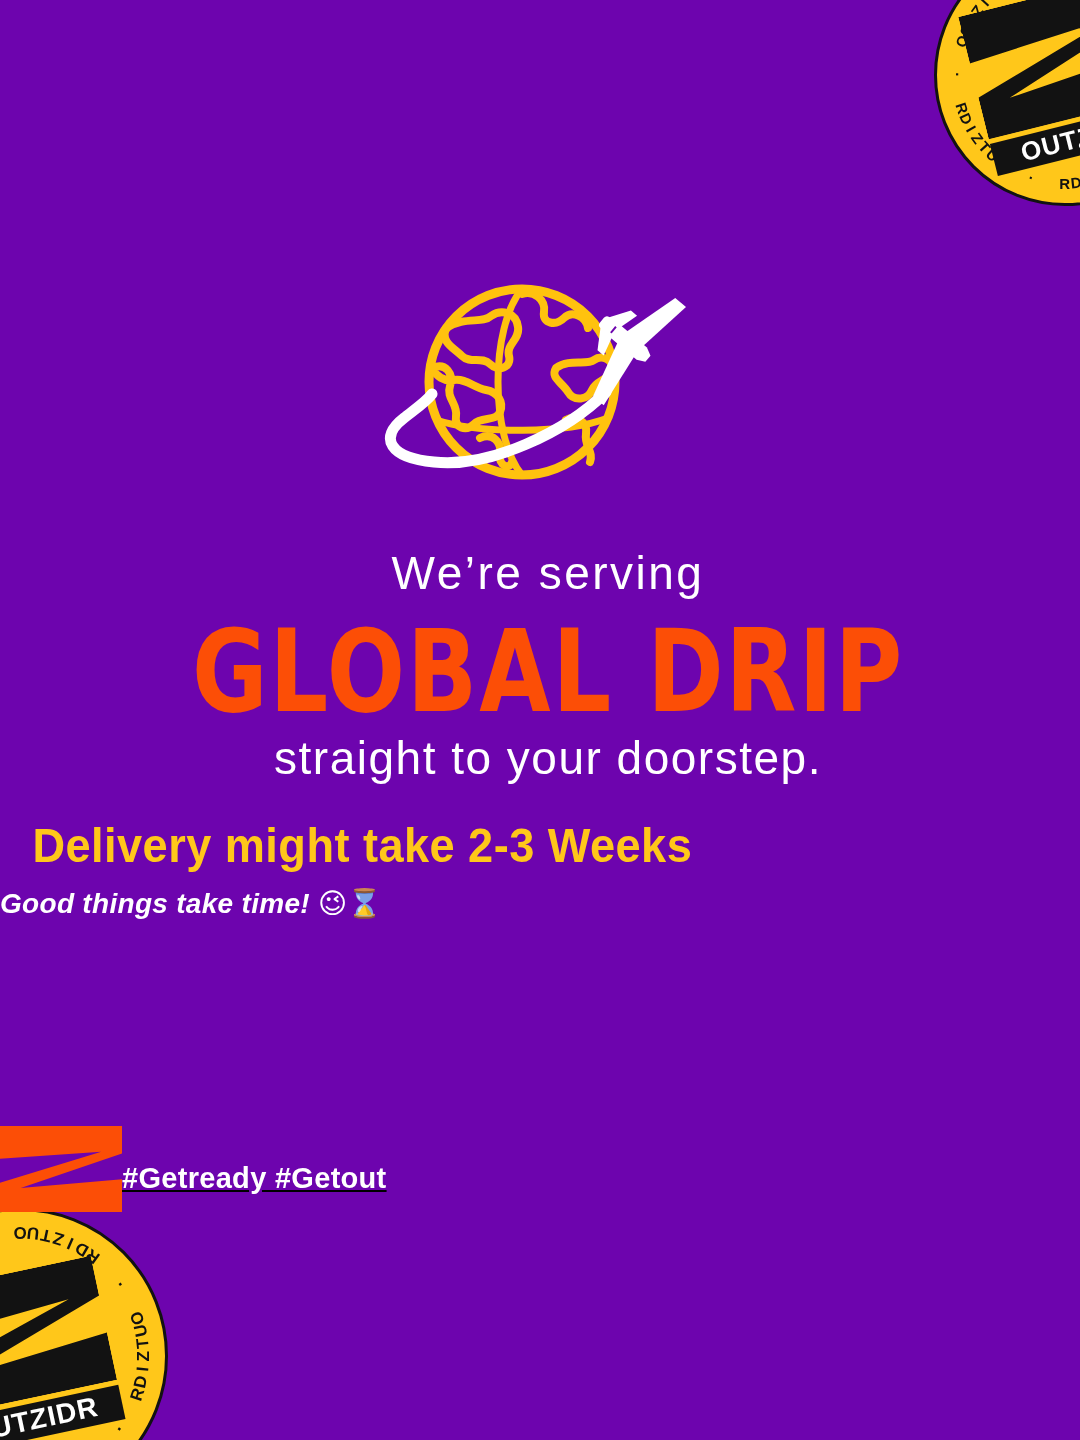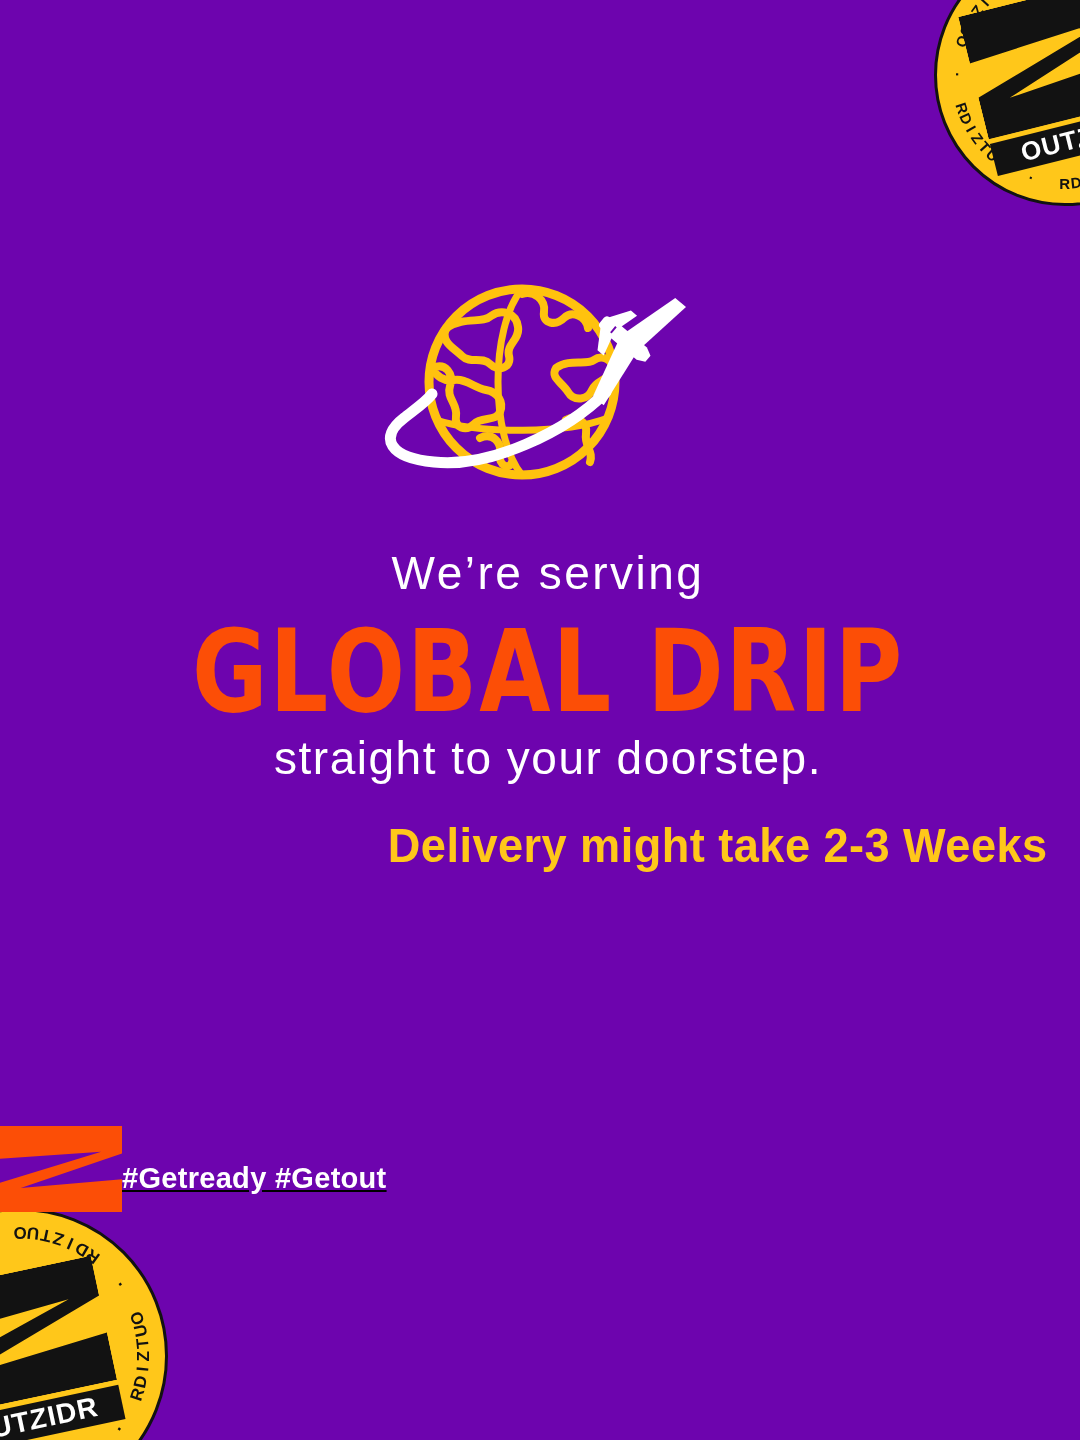--- a/index.html
+++ b/index.html
@@ -113,21 +113,21 @@
     font-weight:300;
     letter-spacing:1.5px;
     line-height:1.1;
     margin-top:16px;
   }
 
   .delivery {
     position:absolute;
     left:0; right:0;
     top:820px;
-    text-align:right;
+    text-align:left;
   }
   .delivery-main {
     color:#FFC71A;
     font-size:48px;
     font-weight:bold;
     letter-spacing:0.5px;
     line-height:1.1;
     transform:scaleX(0.94);
   }
   .delivery-sub {
@@ -257,18 +257,22 @@
 </div>
 
 <div class="copy">
   <div class="line-serving">We’re serving</div>
   <div class="line-headline">GLOBAL DRIP</div>
   <div class="line-doorstep">straight to your doorstep.</div>
 </div>
 
 <div class="delivery">
   <div class="delivery-main">Delivery might take 2-3 Weeks</div>
+  <div class="delivery-sub">
+    <span>Good things take time!</span>
+    <span class="emo">😉</span><span class="emo">⌛</span>
+  </div>
 </div>
 
 <div class="footer">
   <div class="footer-z"></div>
   <div class="footer-tag">#Getready #Getout</div>
 </div>
 
 </body></html>

